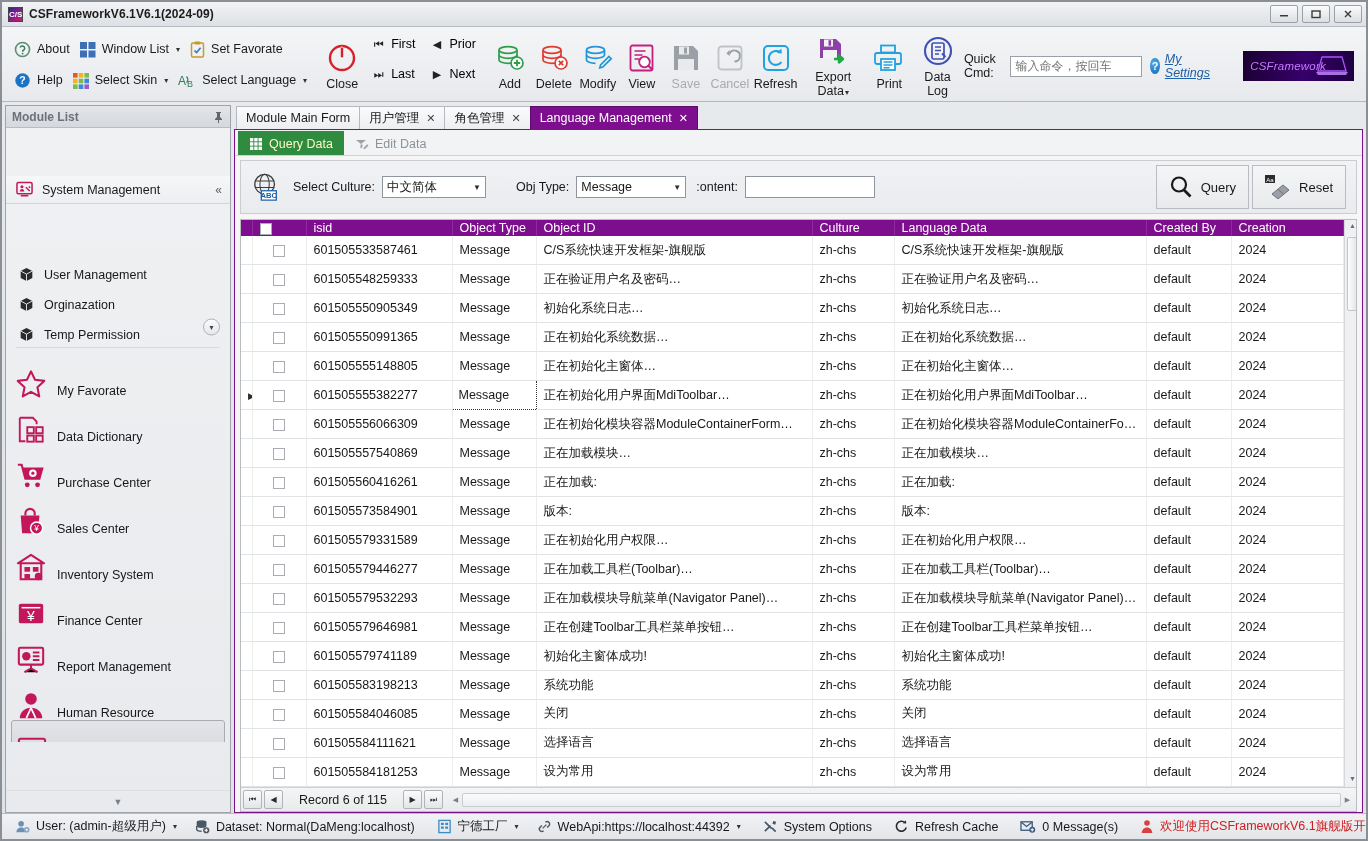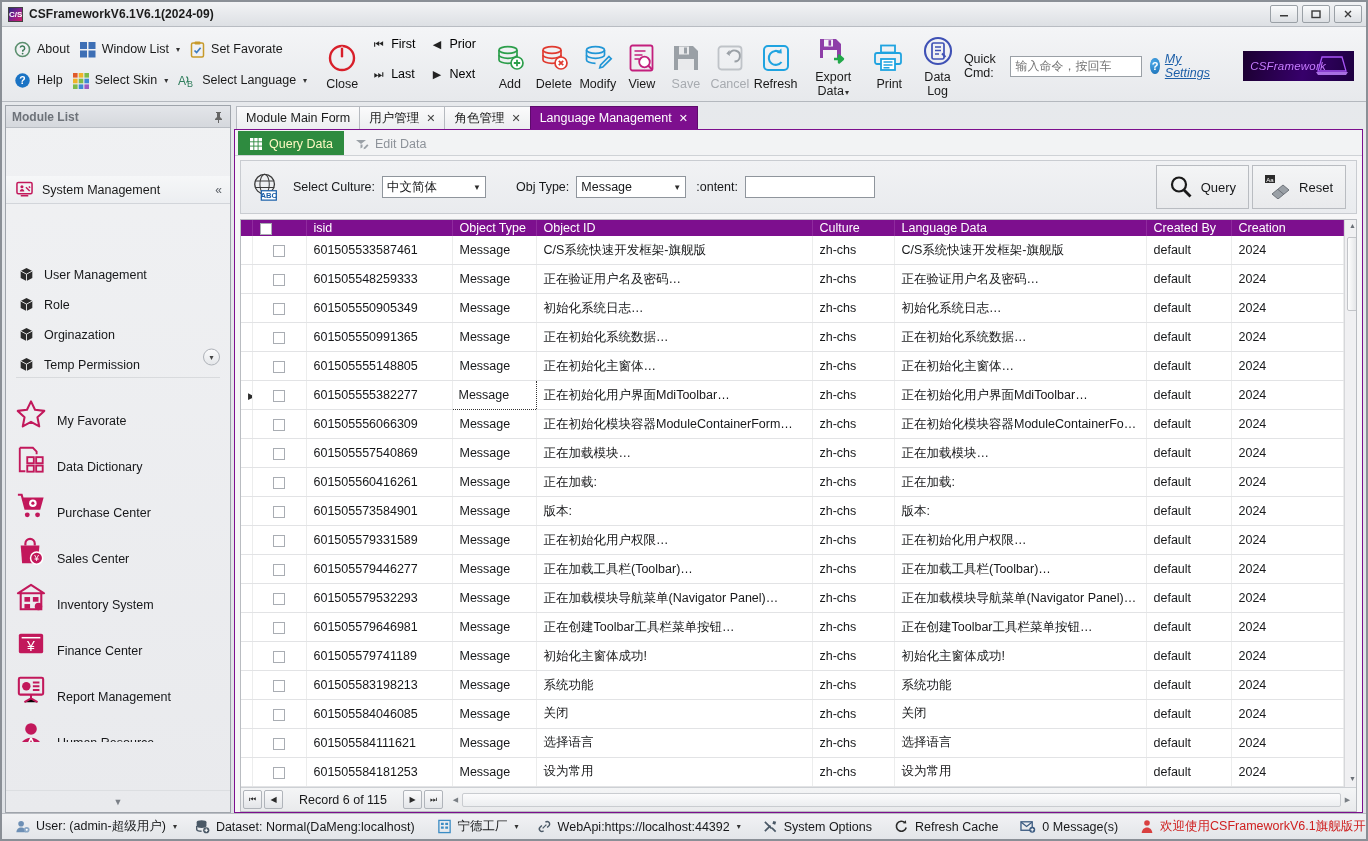--- a/index.html
+++ b/index.html
@@ -607,30 +607,20 @@
 
         <div class="sb-item">
           <span>
             <svg width="15" height="15" viewBox="0 0 16 16">
                 <path d="M8 1l6.2 3.3v7.4L8 15 1.8 11.7V4.3z" fill="#2b2b2b"></path>
                 <path d="M1.8 4.3L8 7.6l6.2-3.3" fill="none" stroke="#fff" stroke-width="0.9"></path>
                 <path d="M8 7.6V15" stroke="#fff" stroke-width="0.9"></path>
               </svg>
           </span>
           <span>User Management</span>
-        </div>
-        <div class="sb-item">
-          <span>
-            <svg width="15" height="15" viewBox="0 0 16 16">
-                <path d="M8 1l6.2 3.3v7.4L8 15 1.8 11.7V4.3z" fill="#2b2b2b"></path>
-                <path d="M1.8 4.3L8 7.6l6.2-3.3" fill="none" stroke="#fff" stroke-width="0.9"></path>
-                <path d="M8 7.6V15" stroke="#fff" stroke-width="0.9"></path>
-              </svg>
-          </span>
-          <span>Role</span>
         </div>
         <div class="sb-item">
           <span>
             <svg width="15" height="15" viewBox="0 0 16 16">
                 <path d="M8 1l6.2 3.3v7.4L8 15 1.8 11.7V4.3z" fill="#2b2b2b"></path>
                 <path d="M1.8 4.3L8 7.6l6.2-3.3" fill="none" stroke="#fff" stroke-width="0.9"></path>
                 <path d="M8 7.6V15" stroke="#fff" stroke-width="0.9"></path>
               </svg>
           </span>
           <span>Orginazation</span>

